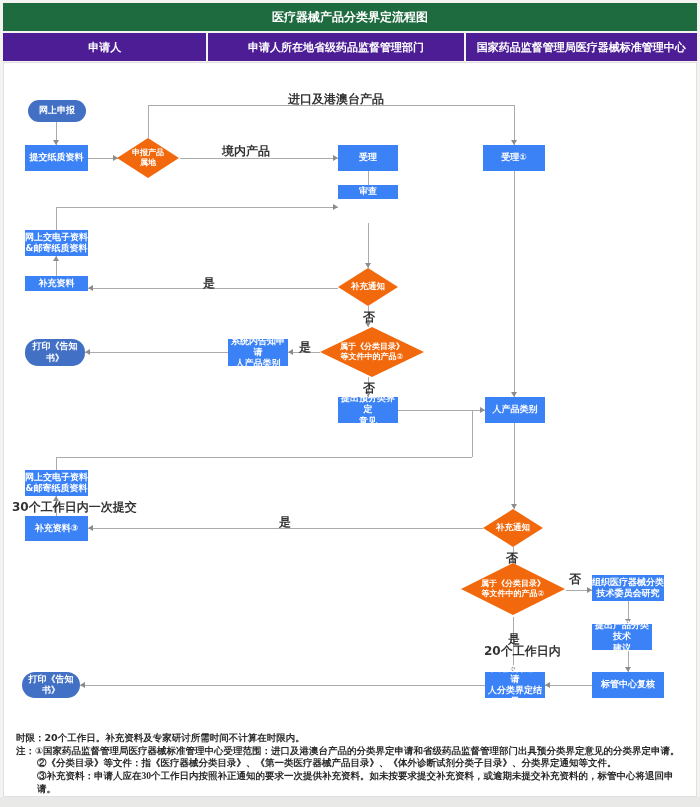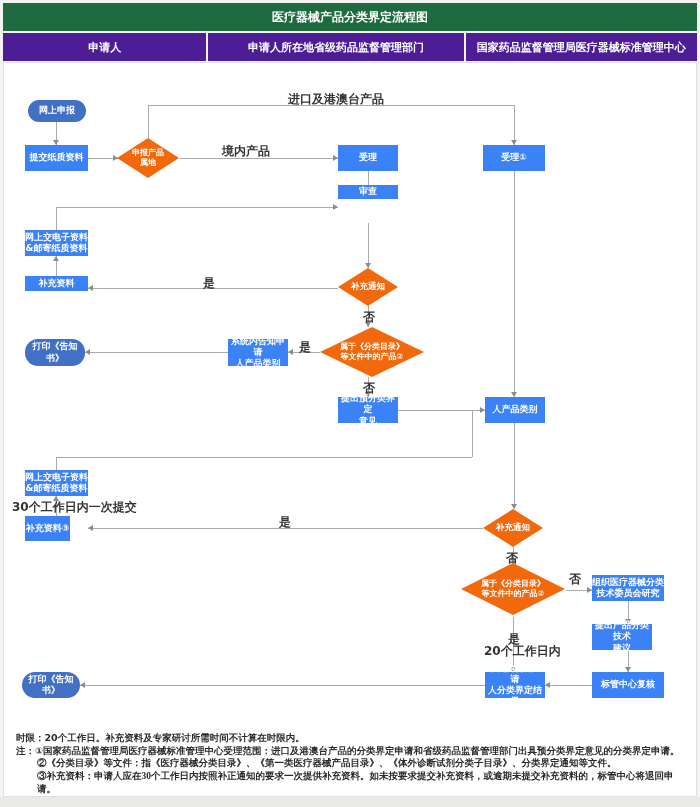--- a/index.html
+++ b/index.html
@@ -135,21 +135,21 @@
 <div class="abs diamond" style="left:320px;top:327px;width:104px;height:50px">属于《分类目录》
 等文件中的产品②</div>
 <div class="abs box" style="left:228px;top:339px;width:60px;height:27px">系统内告知申请
 人产品类别</div>
 <div class="abs box pill" style="left:25px;top:339px;width:60px;height:27px">打印《告知书》</div>
 <div class="abs box" style="left:338px;top:397px;width:60px;height:26px">提出预分类界定
 意见</div>
 <div class="abs box" style="left:485px;top:397px;width:60px;height:26px">人产品类别</div>
 <div class="abs box" style="left:25px;top:470px;width:63px;height:26px">网上交电子资料
 &amp;邮寄纸质资料</div>
-<div class="abs box" style="left:25px;top:516px;width:45px;height:25px">补充资料③</div>
+<div class="abs box" style="left:25px;top:516px;width:63px;height:25px">补充资料③</div>
 <div class="abs diamond" style="left:483px;top:509px;width:60px;height:38px;font-size:8.5px">补充通知</div>
 <div class="abs diamond" style="left:461px;top:563px;width:104px;height:52px">属于《分类目录》
 等文件中的产品②</div>
 <div class="abs box" style="left:592px;top:575px;width:72px;height:26px">组织医疗器械分类
 技术委员会研究</div>
 <div class="abs box" style="left:592px;top:624px;width:60px;height:26px">提出产品分类技术
 建议</div>
 <div class="abs box" style="left:592px;top:672px;width:72px;height:26px">标管中心复核</div>
 <div class="abs box" style="left:485px;top:672px;width:60px;height:26px">系统内告知申请
 人分类界定结果</div>

